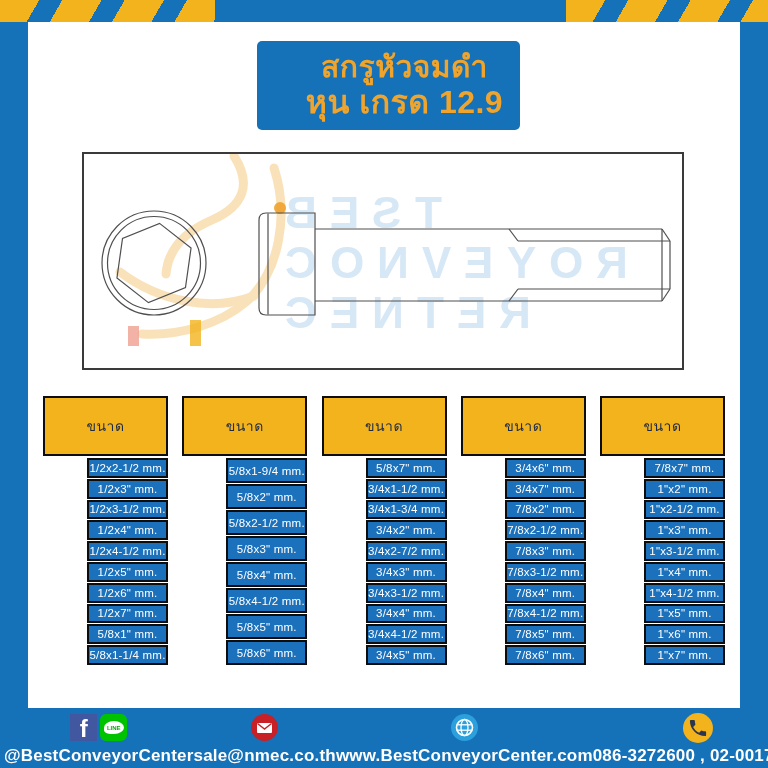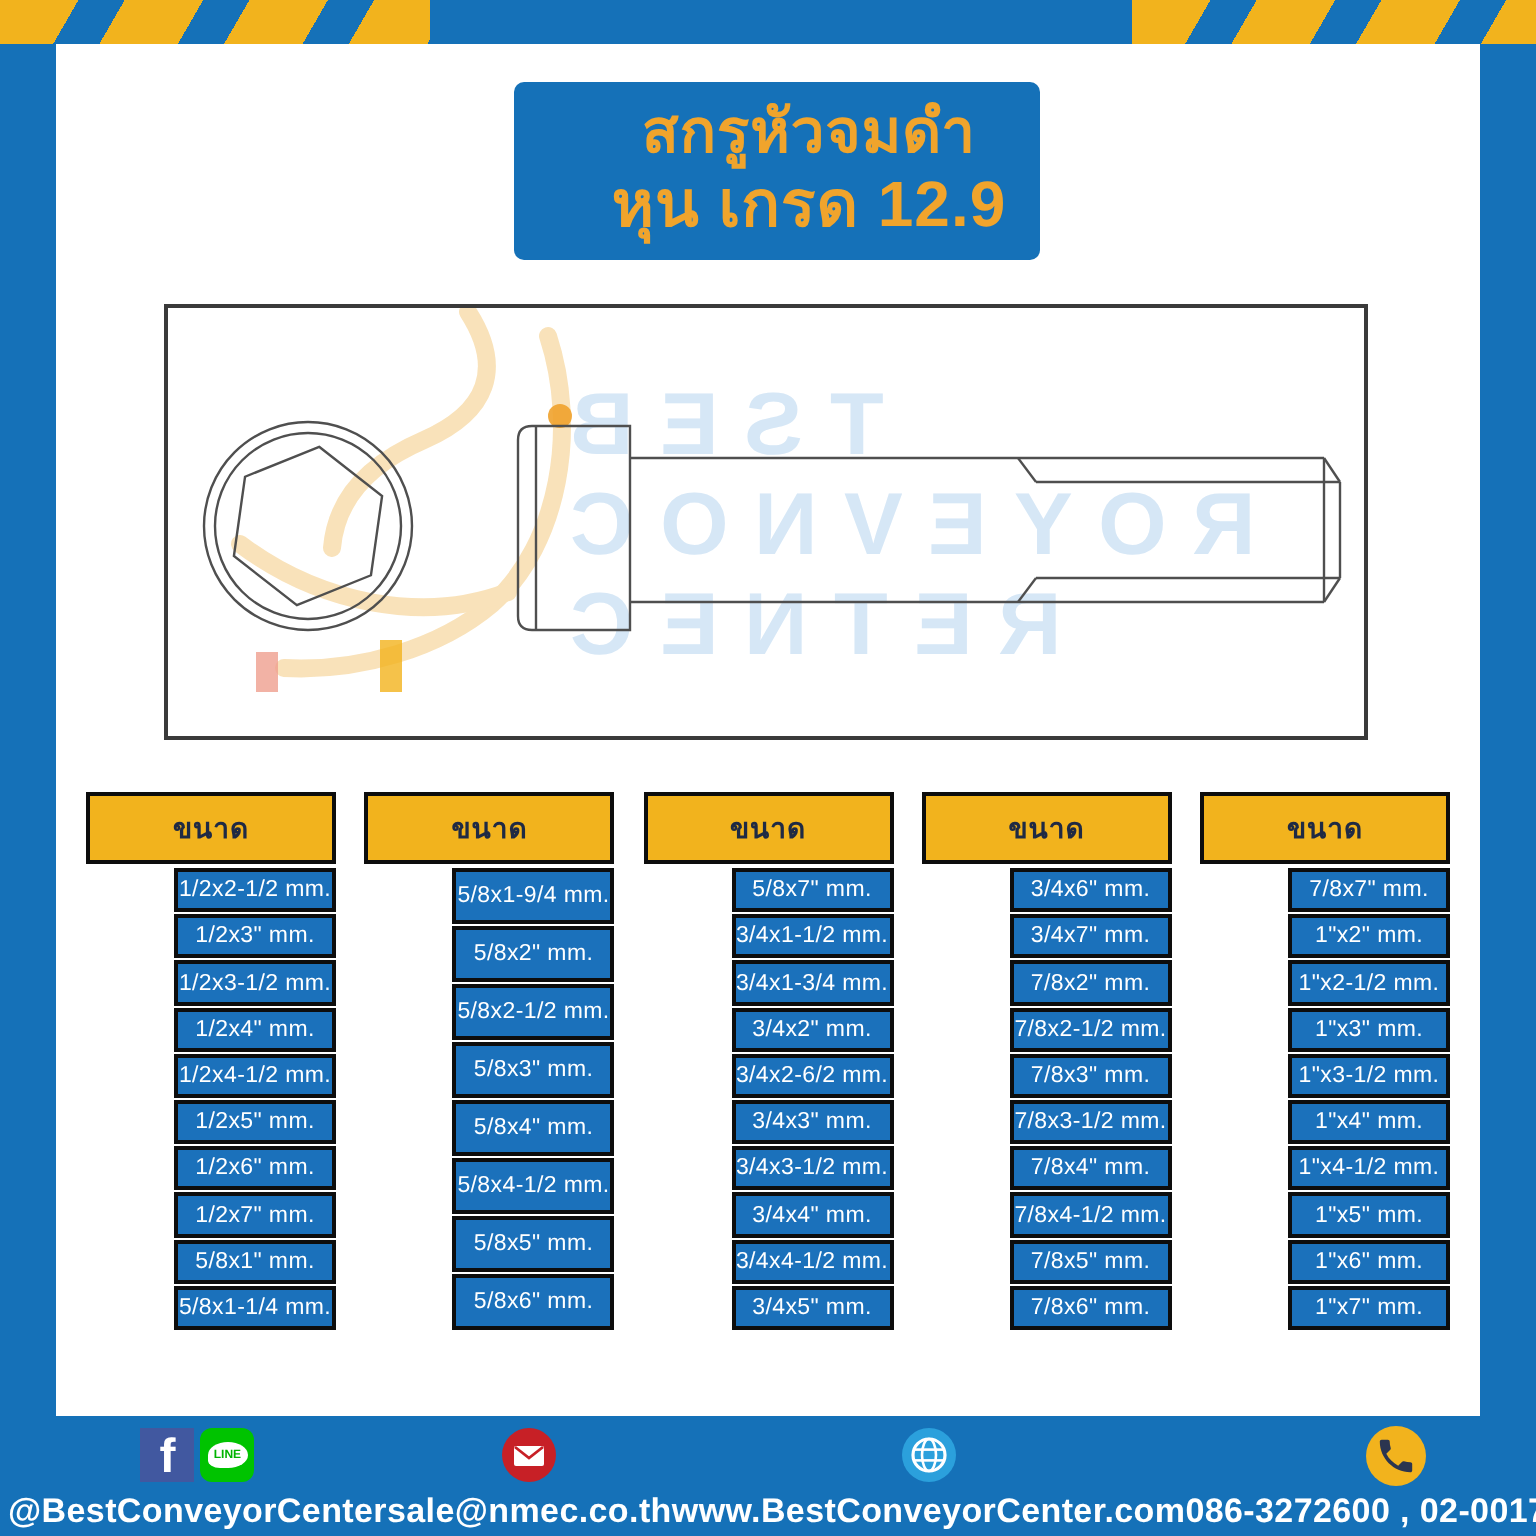--- a/index.html
+++ b/index.html
@@ -42,23 +42,23 @@
   }
   .mch { display:inline-block; transform:scaleX(-1); }
 
   
   .tables-area {
     position:absolute; left:43px; top:396px; width:682px; height:269px;
     display:flex; justify-content:space-between;
   }
   .size-table { width:125px; display:flex; flex-direction:column; }
   .size-header {
-    height:36px; background:#f2b31d; border:2px solid #0d0d0d; margin-bottom:2px;
-    display:flex; align-items:center; justify-content:center;
-    font-weight:bold; font-size:14px; color:#1f2a44; letter-spacing:.5px;
+    height:60px; background:#f2b31d; border:2px solid #0d0d0d; margin-bottom:2px;
+    display:flex; align-items:center; justify-content:center;
+    font-weight:normal; font-size:14px; color:#1f2a44; letter-spacing:.5px;
   }
   .size-body { flex:1; display:flex; flex-direction:column; gap:1px;margin-left:44px; }
   .size-cell {
     flex:1; background:#1b71bb; border:2px solid #0d0d0d; color:#ffffff;
     display:flex; align-items:center; justify-content:center;
     font-size:11.5px; letter-spacing:.2px;
   }
 
   
   .footer {
@@ -173,21 +173,21 @@
     </div>
   </div>
 
   <div class="size-table">
     <div class="size-header">ขนาด</div>
     <div class="size-body">
       <div class="size-cell">5/8x7" mm.</div>
       <div class="size-cell">3/4x1-1/2 mm.</div>
       <div class="size-cell">3/4x1-3/4 mm.</div>
       <div class="size-cell">3/4x2" mm.</div>
-      <div class="size-cell">3/4x2-6/2 mm.</div>
+      <div class="size-cell">3/4x2-7/2 mm.</div>
       <div class="size-cell">3/4x3" mm.</div>
       <div class="size-cell">3/4x3-1/2 mm.</div>
       <div class="size-cell">3/4x4" mm.</div>
       <div class="size-cell">3/4x4-1/2 mm.</div>
       <div class="size-cell">3/4x5" mm.</div>
     </div>
   </div>
 
   <div class="size-table">
     <div class="size-header">ขนาด</div>

